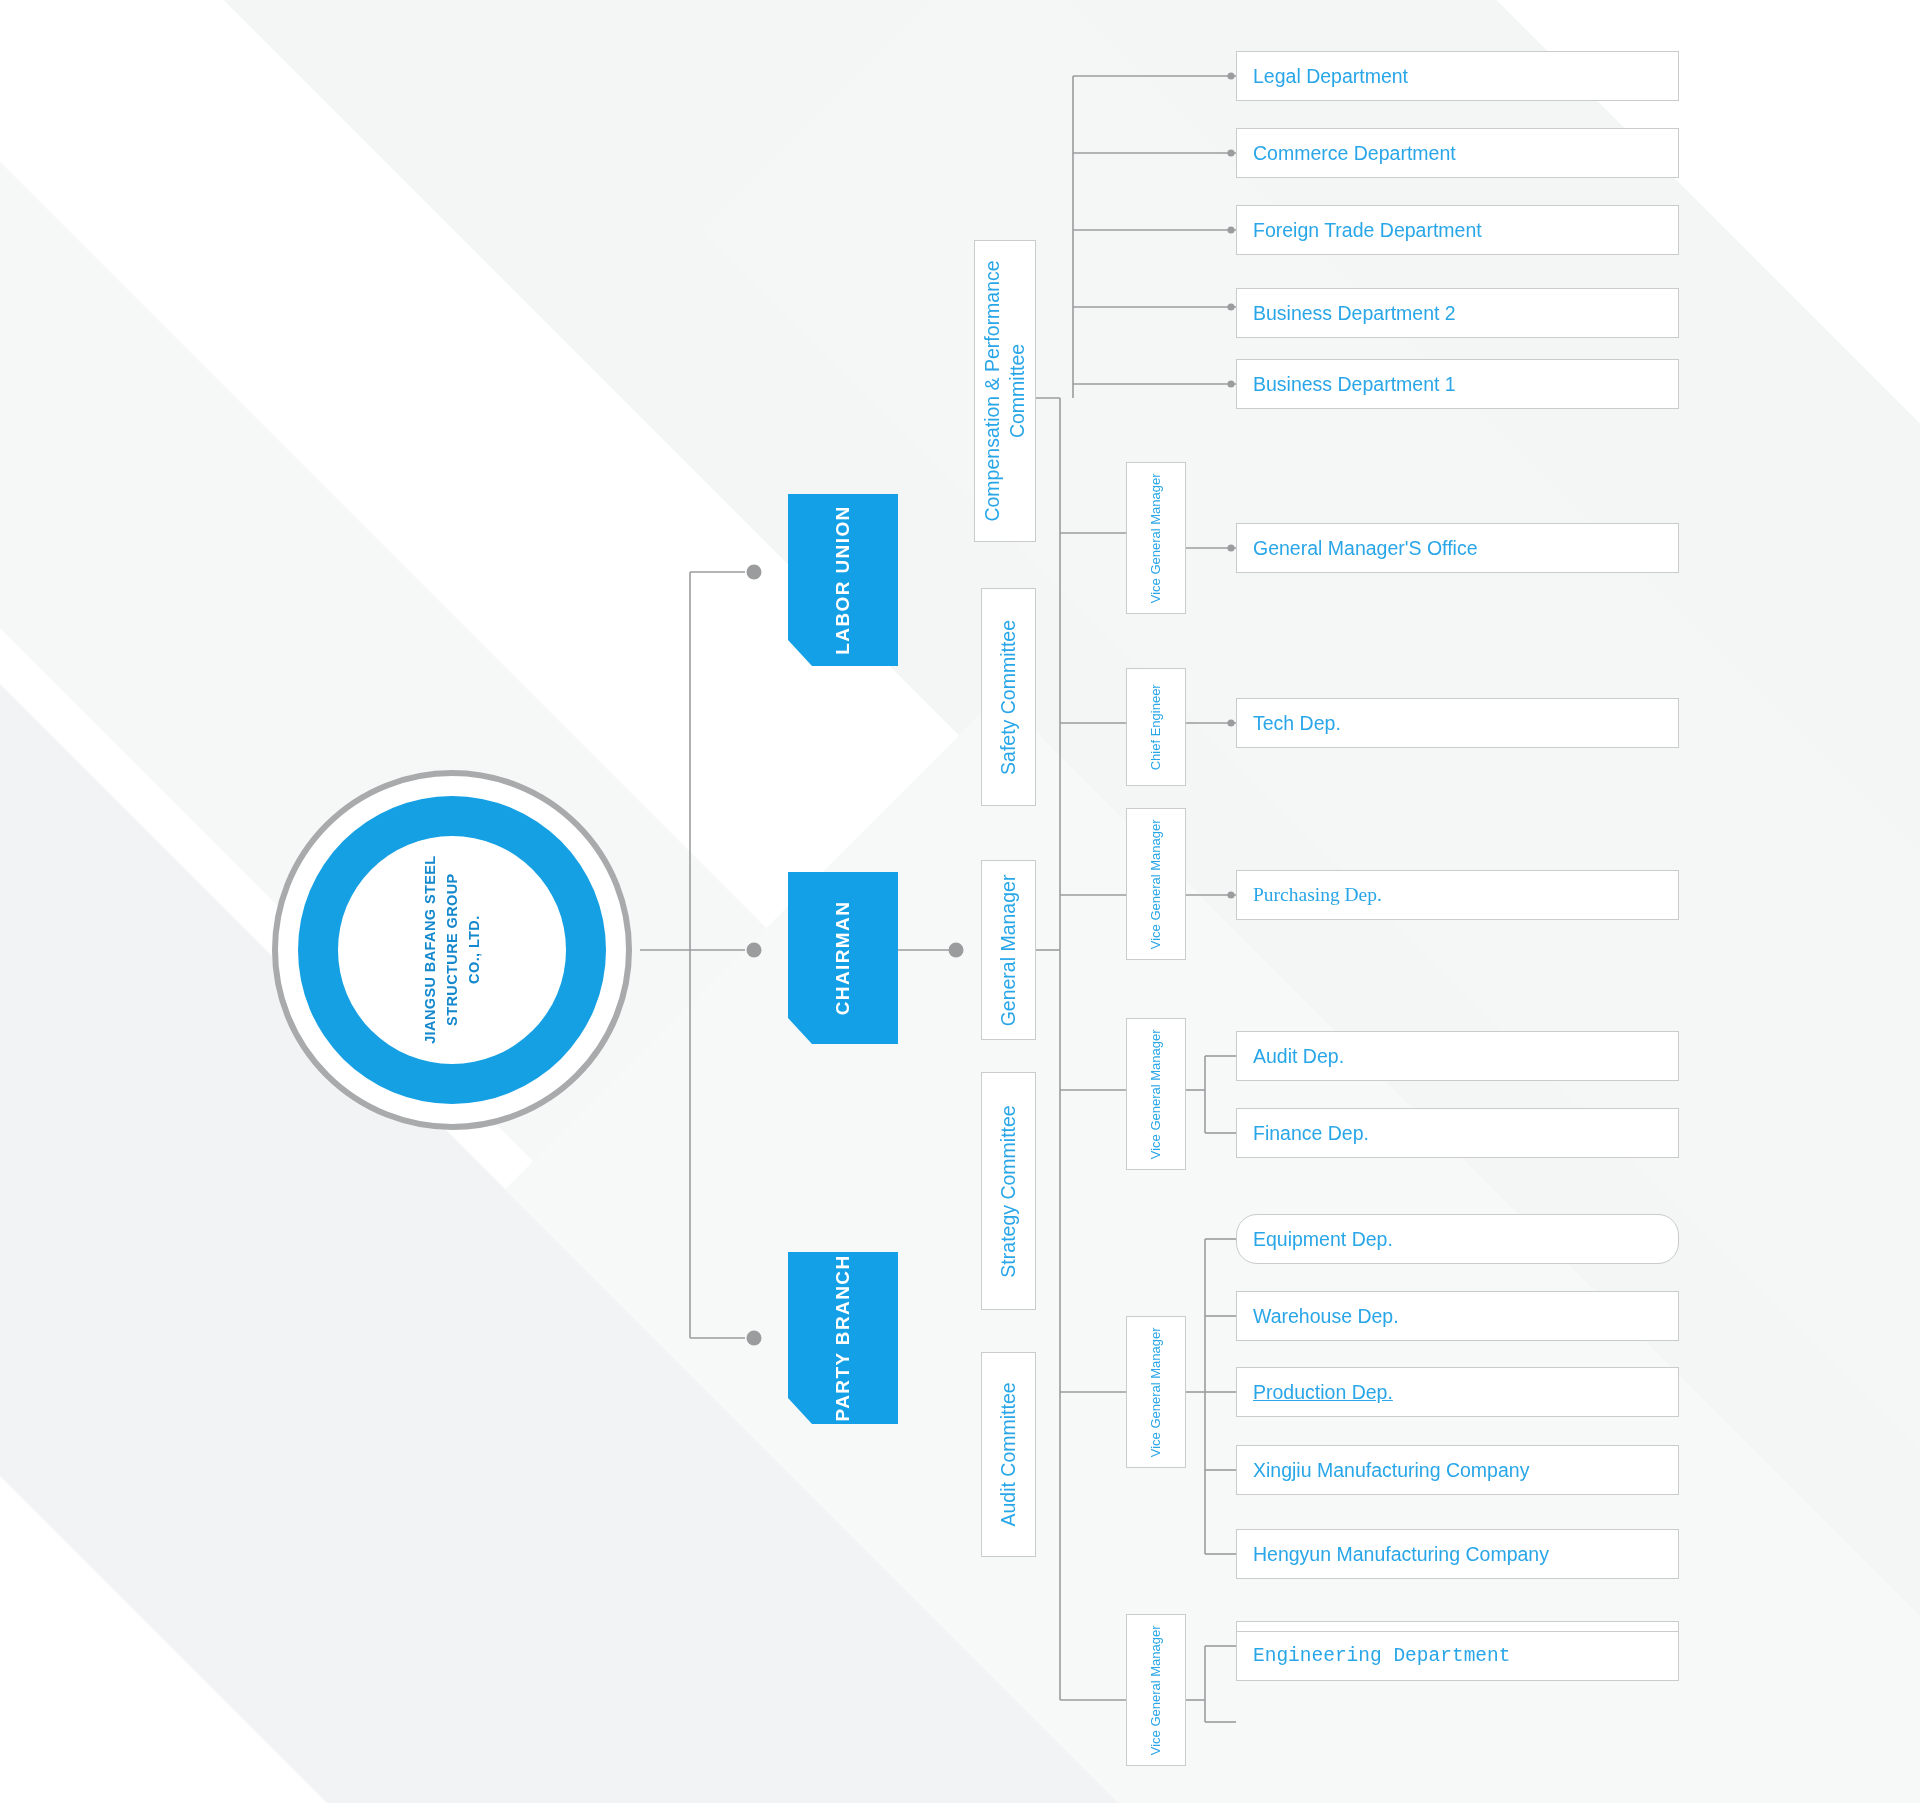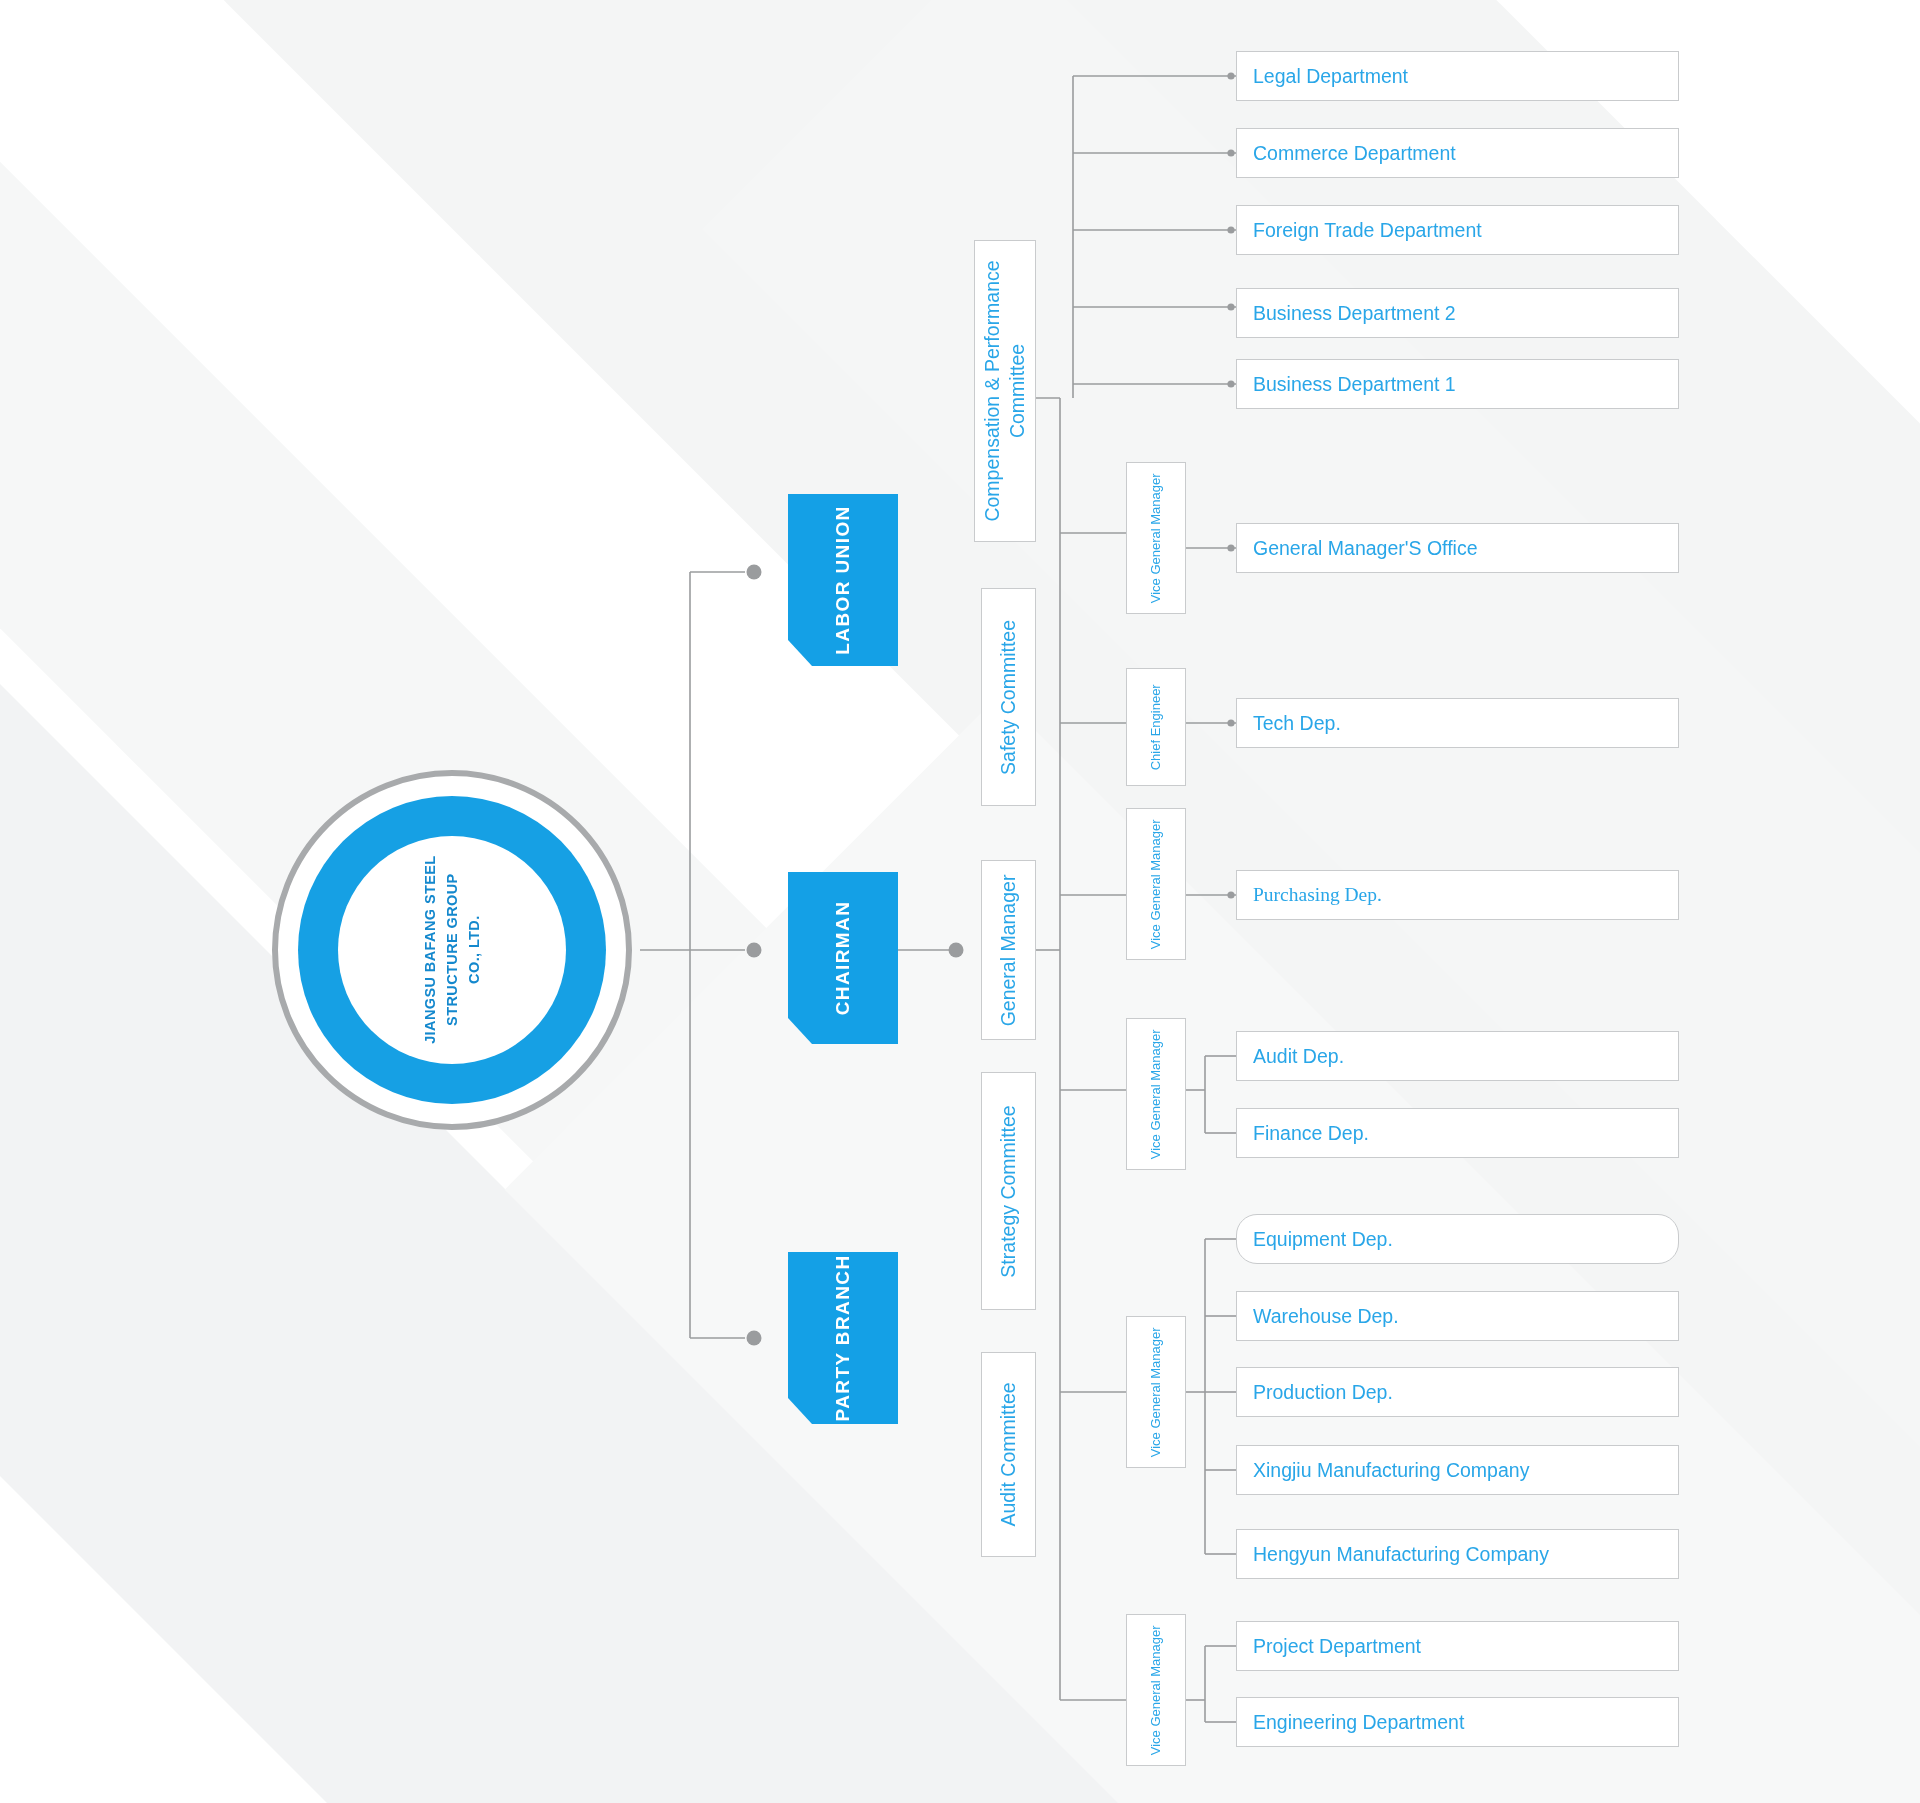--- a/index.html
+++ b/index.html
@@ -322,19 +322,19 @@
   <div class="dept-box" style="top:205px;">Foreign Trade Department</div>
   <div class="dept-box" style="top:288px;">Business Department 2</div>
   <div class="dept-box" style="top:359px;">Business Department 1</div>
   <div class="dept-box" style="top:523px;">General Manager'S Office</div>
   <div class="dept-box" style="top:698px;">Tech Dep.</div>
   <div class="dept-box" style="top:870px;font-family:Liberation Serif, serif;">Purchasing Dep.</div>
   <div class="dept-box" style="top:1031px;">Audit Dep.</div>
   <div class="dept-box" style="top:1108px;">Finance Dep.</div>
   <div class="dept-box" style="top:1214px;border-radius:21px;">Equipment Dep.</div>
   <div class="dept-box" style="top:1291px;">Warehouse Dep.</div>
-  <div class="dept-box" style="top:1367px;">Production Dep.</div>
+  <div class="dept-box" style="top:1367px;text-decoration:underline;">Production Dep.</div>
   <div class="dept-box" style="top:1445px;">Xingjiu Manufacturing Company</div>
   <div class="dept-box" style="top:1529px;">Hengyun Manufacturing Company</div>
   <div class="dept-box" style="top:1621px;">Project Department</div>
-  <div class="dept-box" style="top:1697px;">Engineering Department</div>
+  <div class="dept-box" style="top:1631px;font-family:Liberation Mono, monospace;">Engineering Department</div>
 
 </div>
 
 </body></html>

